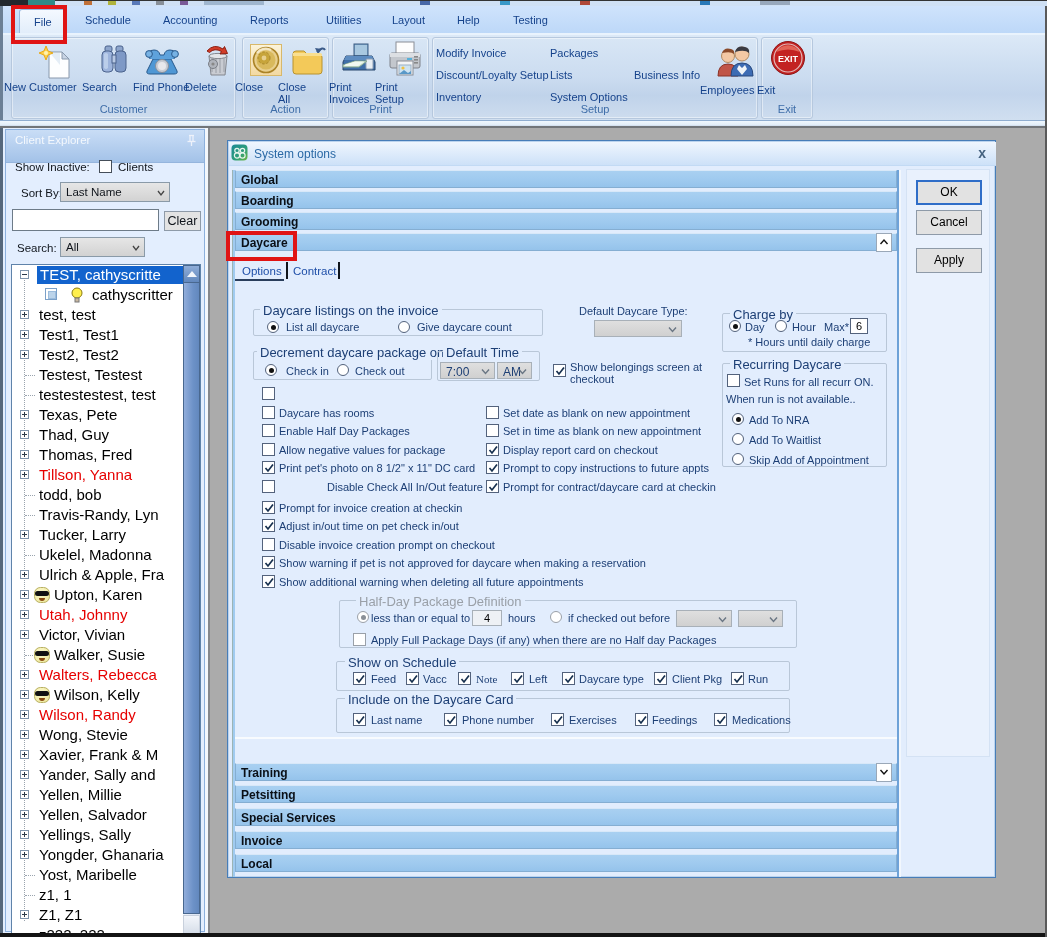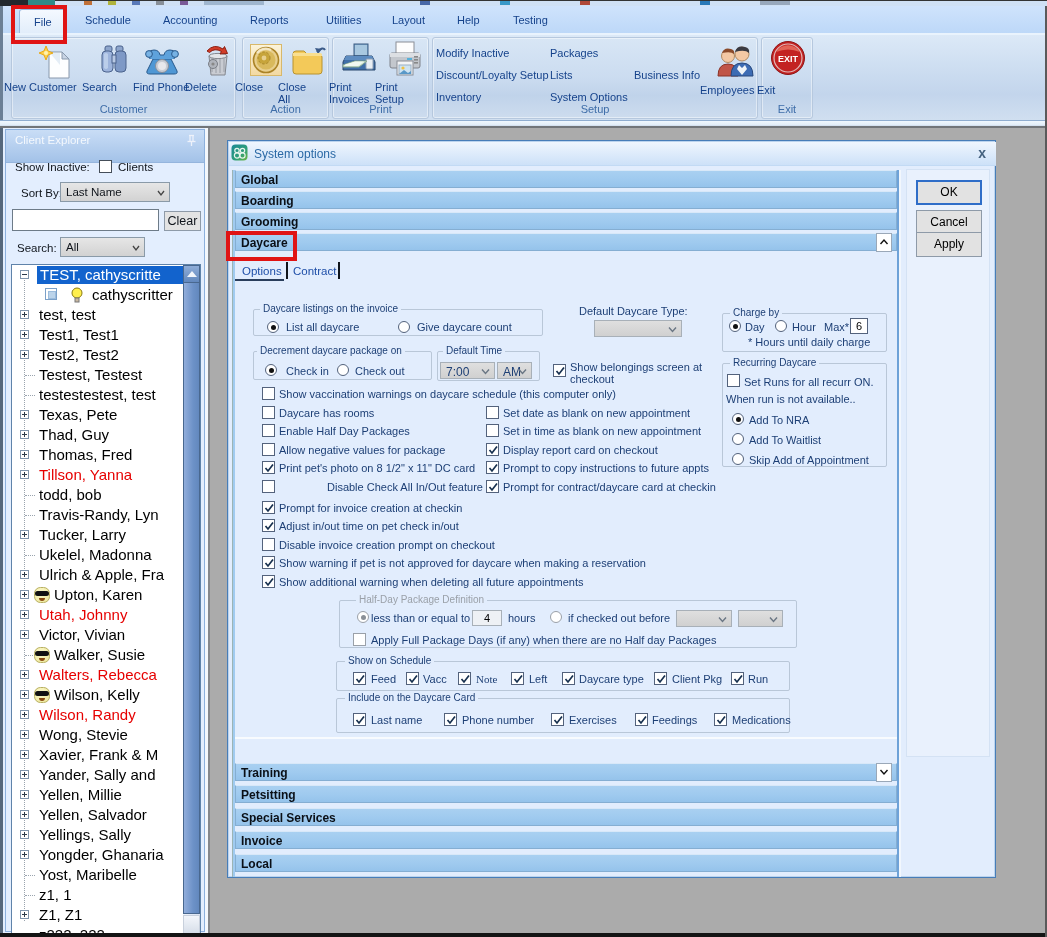--- a/index.html
+++ b/index.html
@@ -67,21 +67,21 @@
 .accbar { position:absolute; left:7px; width:662px; height:18px; background:linear-gradient(#a9d0f1 0%,#9fcaef 55%,#95c3eb 100%); border:1px solid #85aed2; border-top:1px solid #d8e8f8; }
 .accbar span { position:absolute; left:5px; top:2px; font-size:12px; font-weight:bold; color:#0a0f16; }
 .scrollbtn { position:absolute; left:648px; width:16px; height:19px; background:#fff; border:1px solid #9aa8b8; font-size:8px; text-align:center; line-height:17px; color:#111; }
 
 #tabrow { position:absolute; left:7px; top:120px; width:662px; height:22px; }
 .tabt { position:absolute; top:4px; font-size:11.5px; color:#1f4fa8; }
 .tbar { position:absolute; top:1px; width:2px; height:17px; background:#10151c; }
 
 #optpage { position:absolute; left:7px; top:142px; width:662px; height:456px; border-bottom:2px solid #f8fbfe; }
 .gb { position:absolute; border:1px solid #b9c7d8; border-radius:2px; }
-.gl { position:absolute; font-size:10px; color:#1d3f75; background:#e2edfd; padding:0 3px; white-space:nowrap; }
+.gl { position:absolute; font-size:13px; color:#1d3f75; background:#e2edfd; padding:0 3px; white-space:nowrap; }
 .lbl { position:absolute; font-size:11px; color:#1d3f75; white-space:nowrap; }
 .dcb { position:absolute; width:13px; height:13px; background:#fff; border:1px solid #53627c; }
 .dcb svg { position:absolute; left:0px; top:0px; }
 .rad { position:absolute; width:12px; height:12px; background:#fff; border:1px solid #53627c; border-radius:50%; }
 .rad.on::after { content:""; position:absolute; left:3px; top:3px; width:5px; height:5px; border-radius:50%; background:#111; }
 .rad.gray { border-color:#9aa0a8; }
 .rad.gray.on::after { background:#8a9098; }
 .gcombo { position:absolute; background:linear-gradient(#dfdfdf,#d0d0d0); border:1px solid #a8b0b8; }
 .gcombo svg { display:block; }
 .inp { position:absolute; background:#fff; border:1px solid #53627c; font-size:11px; color:#000; text-align:center; }
@@ -202,21 +202,21 @@
       <rect x="9" y="20" width="16" height="14" fill="#f4f5f7" stroke="#8a8e96"></rect>
       <rect x="11" y="24" width="12" height="9" fill="#cfe4f2" stroke="#9ab0c4"></rect>
       <circle cx="15" cy="27" r="1.6" fill="#f0c040"></circle>
         <path d="M11 33 l5 -4 l4 3 l3 -2 v3 h-12 z" fill="#5898c8"></path>
     </svg>
     <div class="ilabel" style="left:-4px; top:43px; width:60px;">Print<br>Invoices</div>
     <div class="ilabel" style="left:42px; top:43px; width:60px;">Print<br>Setup</div>
   </div>
   <div class="rgroup" style="left:429px; width:326px;">
     <div class="glabel">Setup</div>
-    <div class="slink" style="left:3px; top:9px;">Modify Inactive</div>
+    <div class="slink" style="left:3px; top:9px;">Modify Invoice</div>
     <div class="slink" style="left:3px; top:31px;">Discount/Loyalty Setup</div>
     <div class="slink" style="left:3px; top:53px;">Inventory</div>
     <div class="slink" style="left:117px; top:9px;">Packages</div>
     <div class="slink" style="left:117px; top:31px;">Lists</div>
     <div class="slink" style="left:117px; top:53px;">System Options</div>
     <div class="slink" style="left:201px; top:31px;">Business Info</div>
     <svg style="position:absolute;left:280px;top:6px;" width="44" height="38">
       <circle cx="15" cy="12" r="6.5" fill="#f3c8a4" stroke="#b08a62"></circle>
       <path d="M9 9 q2 -6 9 -4 q4 1 3 5 q-3 -3 -12 -1 z" fill="#8a4a2a"></path>
       <path d="M5 32 q0 -12 10 -12 q10 0 10 12 z" fill="#c05548" stroke="#8a3428"></path>
@@ -543,21 +543,20 @@
     <span class="dcb" style="left:492px; top:91px;"></span>
     <span class="lbl" style="left:509px; top:93px;">Set Runs for all recurr ON.</span>
     <span class="lbl" style="left:491px; top:110px;">When run is not available..</span>
     <span class="rad on" style="left:497px; top:130px;"></span>
     <span class="lbl" style="left:514px; top:131px;">Add To NRA</span>
     <span class="rad" style="left:497px; top:150px;"></span>
     <span class="lbl" style="left:514px; top:151px;">Add To Waitlist</span>
     <span class="rad" style="left:497px; top:170px;"></span>
     <span class="lbl" style="left:514px; top:171px;">Skip Add of Appointment</span>
     <span class="dcb" style="left:27px; top:104px;"></span>
-    <span class="lbl" style="left:44px; top:105px;">Show vaccination warnings on daycare schedule (this computer only)</span>
     <span class="dcb" style="left:27px; top:123px;"></span>
     <span class="lbl" style="left:44px; top:124px;">Daycare has rooms</span>
     <span class="dcb" style="left:27px; top:141px;"></span>
     <span class="lbl" style="left:44px; top:142px;">Enable Half Day Packages</span>
     <span class="dcb" style="left:27px; top:160px;"></span>
     <span class="lbl" style="left:44px; top:161px;">Allow negative values for package</span>
     <span class="dcb" style="left:27px; top:178px;">
         <svg width="13" height="13" viewBox="0 0 13 13">
           <path d="M2.5 6 L5 9 L10 2.5" stroke="#17304f" stroke-width="1.7" fill="none"></path>
         </svg>
@@ -730,19 +729,19 @@
     </div>
   <div class="accbar" style="top:690px;">
       <span>Invoice</span>
     </div>
   <div class="accbar" style="top:713px;">
       <span>Local</span>
     </div>
   <div id="btnpanel">
     <div class="dbtn" id="btn-ok" style="top:10px;">OK</div>
     <div class="dbtn" style="top:40px;">Cancel</div>
-    <div class="dbtn" style="top:62px;">Apply</div>
+    <div class="dbtn" style="top:78px;">Apply</div>
   </div>
 </div>
 <div id="blackbottom" class="abs"></div>
 <div id="rightedge" class="abs"></div>
 <div class="redbox" style="left:11px; top:5px; width:56px; height:39px;"></div>
 <div class="redbox" style="left:226px; top:231px; width:71px; height:30px;"></div>
 
 </body></html>

